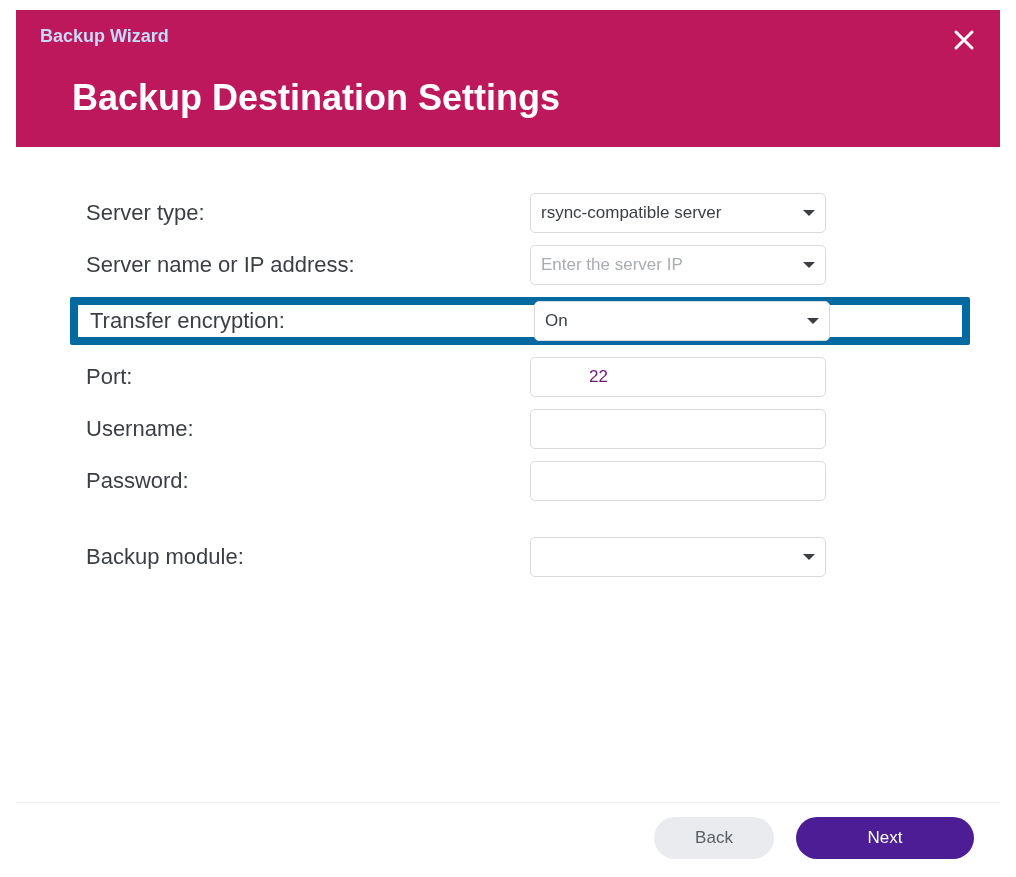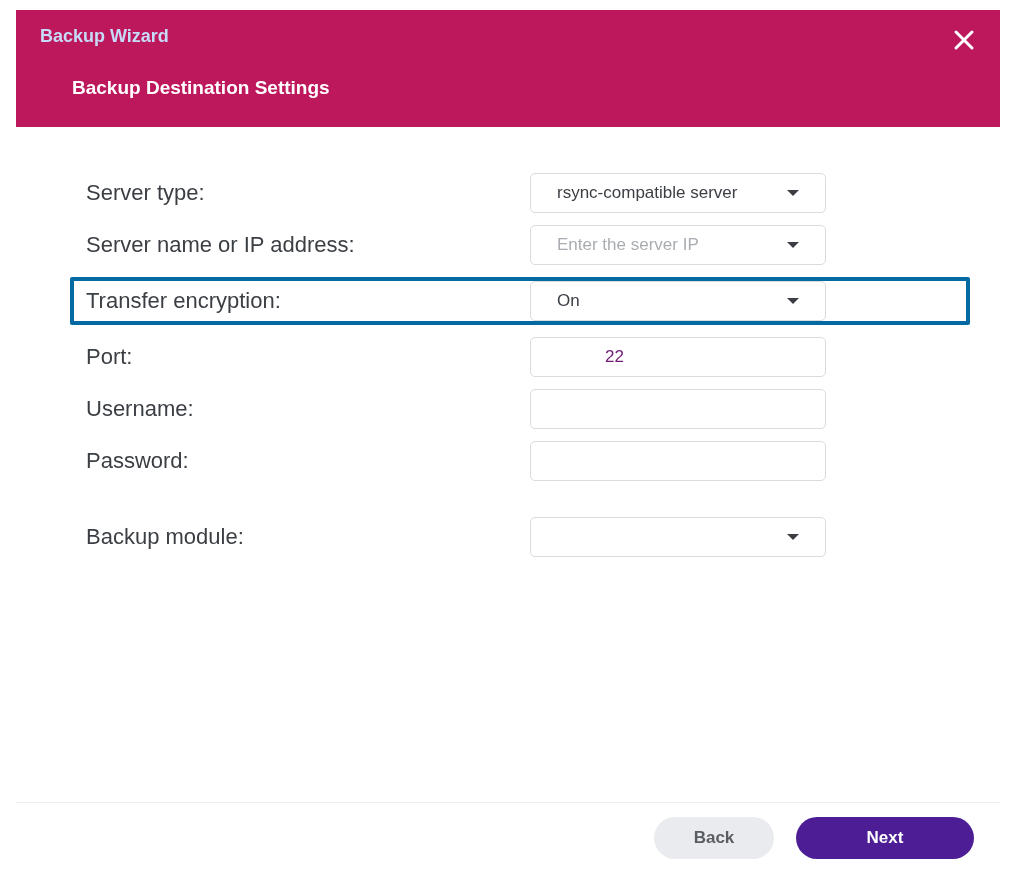--- a/index.html
+++ b/index.html
@@ -25,21 +25,21 @@
       position: relative;
     }
     .header-title {
       color: #c7dbf9;
       font-size: 18px;
       font-weight: 700;
       margin-bottom: 30px;
     }
     .header-subtitle {
       color: #ffffff;
-      font-size: 19px;
+      font-size: 36px;
       font-weight: 700;
       margin-left: 32px;
     }
     .close-icon {
       position: absolute;
       top: 18px;
       right: 24px;
       width: 24px;
       height: 24px;
       cursor: pointer;
@@ -66,21 +66,21 @@
       padding-left: 8px;
     }
     .form-control {
       width: 296px;
     }
     .select-box, .input-box {
       width: 100%;
       height: 40px;
       border: 1px solid #d9dcde;
       border-radius: 5px;
-      padding: 0 26px;
+      padding: 0 10px;
       font-size: 17px;
       color: #3b3f44;
       background: #ffffff;
       display: flex;
       align-items: center;
       justify-content: space-between;
       cursor: pointer;
     }
     .select-box .value {
       flex: 1;
@@ -103,21 +103,21 @@
       border: none;
       outline: none;
       width: 100%;
       height: 100%;
       font-size: 17px;
       color: #701a75;
       background: transparent;
       margin-left: 48px;
     }
     .highlight-row {
-      border: 4px solid #0369a1;
+      border: 8px solid #0369a1;
       border-radius: 2px;
       margin-left: -6px;
       margin-right: -30px;
       padding-left: 4px;
       padding-right: 28px;
       height: 48px;
     }
     .spacer {
       height: 24px;
     }
@@ -132,21 +132,21 @@
       justify-content: flex-end;
       gap: 22px;
       padding-right: 26px;
     }
     .btn {
       min-width: 120px;
       height: 42px;
       border-radius: 21px;
       border: none;
       font-size: 17px;
-      font-weight: 700;
+      font-weight: 400;
       cursor: pointer;
       padding: 0 28px;
     }
     .btn-secondary {
       background: #e9ebee;
       color: #5a5e63;
     }
     .btn-primary {
       background: #4c1d95;
       color: #ffffff;

